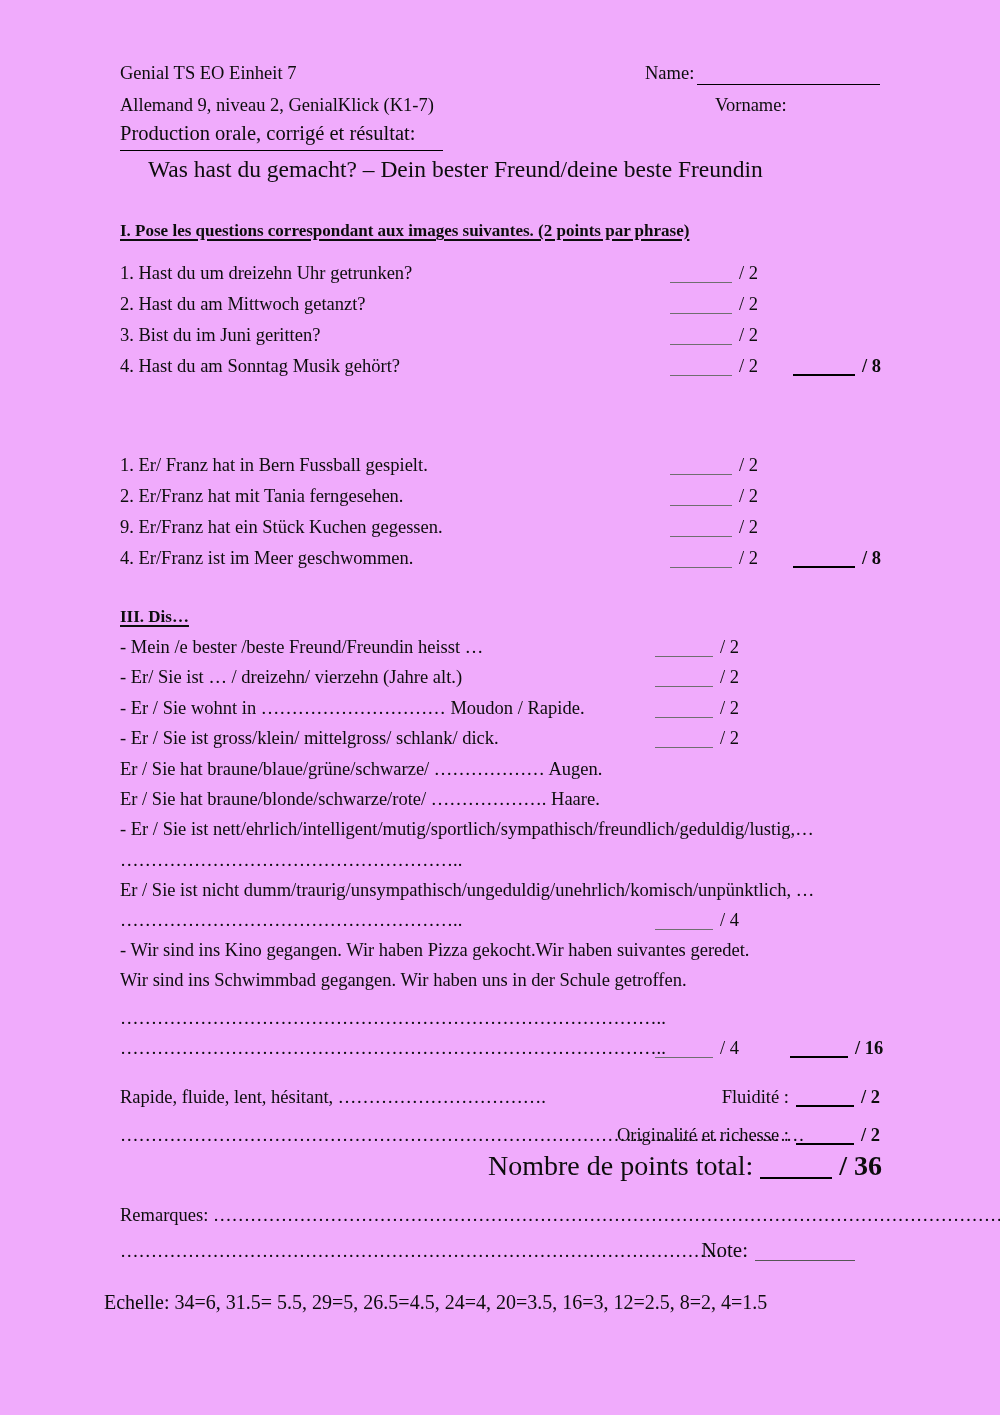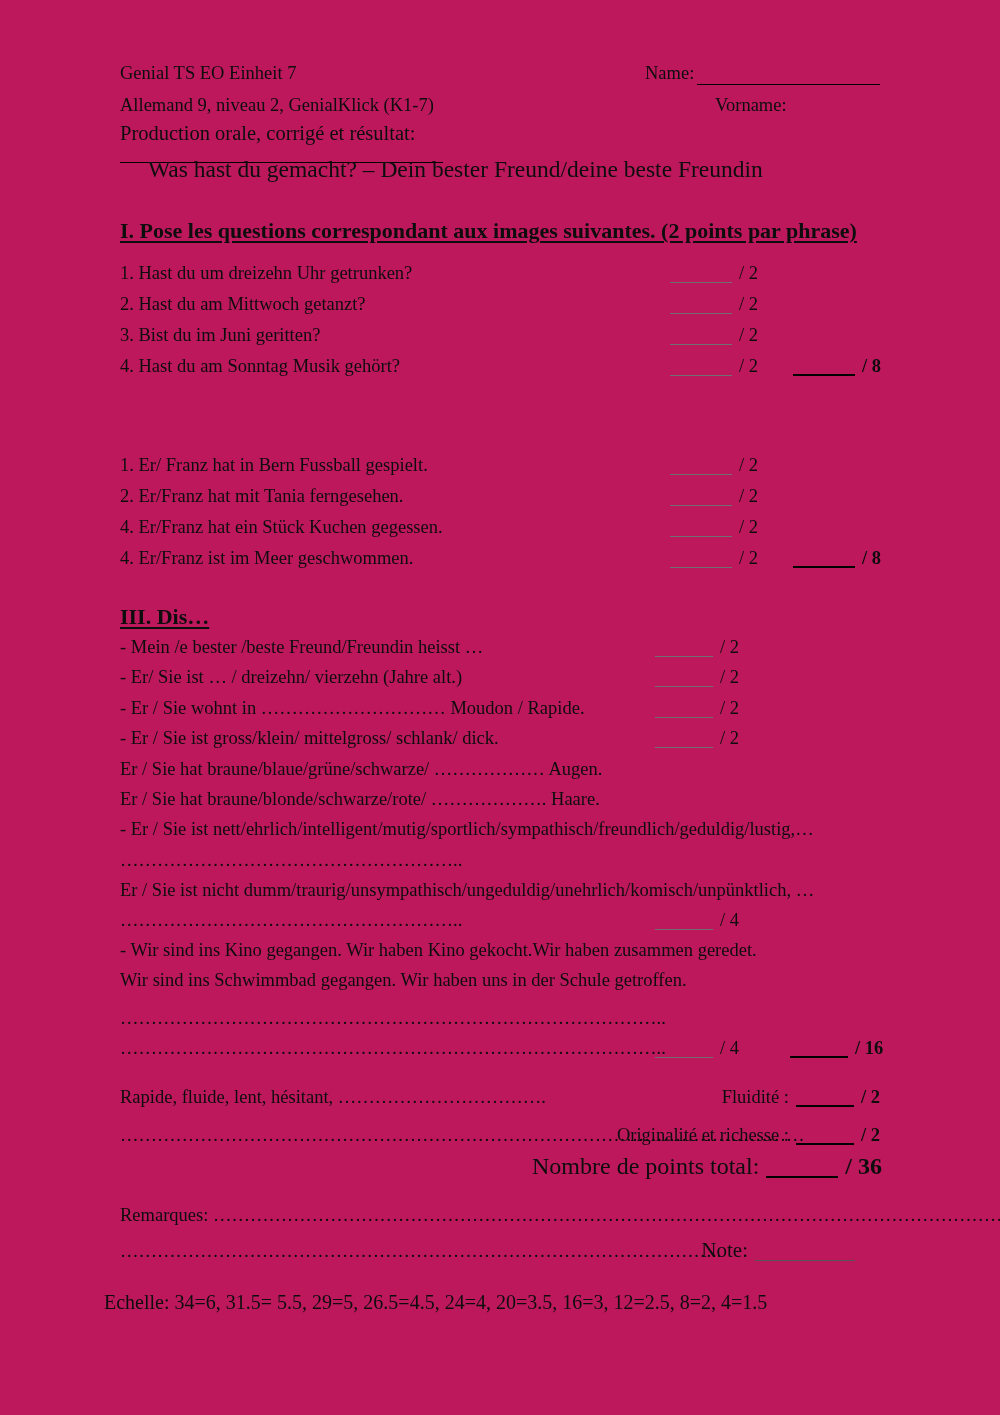--- a/index.html
+++ b/index.html
@@ -1,46 +1,46 @@
 <!DOCTYPE html>
 <html><head>
 <meta charset="utf-8">
 <style>
   html,body { margin:0; padding:0; background:#e8e8e8; }
   .page {
     position:relative;
     width:1000px; height:1415px;
     margin:0 auto;
-    background:#be185d;
+    background:#f0abfc;
     font-family:"Liberation Serif", "DejaVu Serif", serif;
     color:#0d0d0d;
     overflow:hidden;
   }
   .ln {
     position:absolute;
     font-size:18.5px;
     line-height:22px;
     white-space:nowrap;
   }
   .shead {
     font-weight:bold;
-    font-size:22px;
+    font-size:17px;
     text-decoration:underline;
     text-decoration-thickness:1.6px;
     text-underline-offset:3px;
   }
   .doc-type {
     font-size:20.5px;
     line-height:25px;
   }
   .doc-type .ext-underline {
     display:inline-block;
     border-bottom:1.9px solid #000;
     padding-right:28px;
-    padding-bottom:16px;
+    padding-bottom:4px;
   }
   .main-title {
     font-size:23.5px;
     line-height:28px;
   }
   .score {
     position:absolute;
     font-size:18.5px;
     line-height:22px;
     white-space:nowrap;
@@ -63,21 +63,21 @@
   .w62 { width:62px; }
   .w72 { width:72px; }
   .w100 { width:100px; }
   .gapL { margin-left:7px; }
   .b { font-weight:bold; }
   .hline {
     position:absolute;
     border-bottom:1.7px solid #000;
     height:0;
   }
-  .total-label { font-size:24px; line-height:26px;font-family:Liberation Serif, serif; }
+  .total-label { font-size:28px; line-height:26px;font-family:Liberation Serif, serif; }
   .note-label  { font-size:21px; line-height:25px; }
   .scale { font-size:20px; line-height:24px; }
 </style>
 </head>
 <body>
 
 <div class="page">
 
   <div class="ln" style="left:120px; top:62px">Genial TS EO Einheit 7</div>
   <div class="ln" style="left:645px; top:62px">Name:</div>
@@ -107,21 +107,21 @@
   <div class="score" style="left:670px; top:355px"><span class="blank w62"></span><span class="gapL">/ 2</span></div>
   <div class="score" style="left:793px; top:355px"><span class="blank w62 dark"></span><span class="gapL b">/ 8</span></div>
 
 
   <div class="ln" style="left:120px; top:454px">1. Er/ Franz hat in Bern Fussball gespielt.</div>
   <div class="score" style="left:670px; top:454px"><span class="blank w62"></span><span class="gapL">/ 2</span></div>
 
   <div class="ln" style="left:120px; top:485px">2. Er/Franz hat mit Tania ferngesehen.</div>
   <div class="score" style="left:670px; top:485px"><span class="blank w62"></span><span class="gapL">/ 2</span></div>
 
-  <div class="ln" style="left:120px; top:516px">4. Er/Franz hat ein Stück Kuchen gegessen.</div>
+  <div class="ln" style="left:120px; top:516px">9. Er/Franz hat ein Stück Kuchen gegessen.</div>
   <div class="score" style="left:670px; top:516px"><span class="blank w62"></span><span class="gapL">/ 2</span></div>
 
   <div class="ln" style="left:120px; top:547px">4. Er/Franz ist im Meer geschwommen.</div>
   <div class="score" style="left:670px; top:547px"><span class="blank w62"></span><span class="gapL">/ 2</span></div>
   <div class="score" style="left:793px; top:547px"><span class="blank w62 dark"></span><span class="gapL b">/ 8</span></div>
 
   <div class="ln shead" style="left:120px; top:606px">III. Dis…</div>
 
   <div class="ln" style="left:120px; top:636px">- Mein /e bester /beste Freund/Freundin heisst …</div>
   <div class="score" style="left:655px; top:636px"><span class="blank w58"></span><span class="gapL">/ 2</span></div>
@@ -137,21 +137,21 @@
 
   <div class="ln" style="left:120px; top:758px">Er / Sie hat braune/blaue/grüne/schwarze/ ……………… Augen.</div>
   <div class="ln" style="left:120px; top:788px">Er / Sie hat braune/blonde/schwarze/rote/ ………………. Haare.</div>
   <div class="ln" style="left:120px; top:818px">- Er / Sie ist nett/ehrlich/intelligent/mutig/sportlich/sympathisch/freundlich/geduldig/lustig,…</div>
   <div class="ln" style="left:120px; top:849px">………………………………………………..</div>
   <div class="ln" style="left:120px; top:879px">Er / Sie ist nicht dumm/traurig/unsympathisch/ungeduldig/unehrlich/komisch/unpünktlich, …</div>
 
   <div class="ln" style="left:120px; top:909px">………………………………………………..</div>
   <div class="score" style="left:655px; top:909px"><span class="blank w58"></span><span class="gapL">/ 4</span></div>
 
-  <div class="ln" style="left:120px; top:939px">- Wir sind ins Kino gegangen. Wir haben Kino gekocht.Wir haben zusammen geredet.</div>
+  <div class="ln" style="left:120px; top:939px">- Wir sind ins Kino gegangen. Wir haben Pizza gekocht.Wir haben suivantes geredet.</div>
   <div class="ln" style="left:120px; top:969px">Wir sind ins Schwimmbad gegangen. Wir haben uns in der Schule getroffen.</div>
   <div class="ln" style="left:120px; top:1007px">……………………………………………………………………………..</div>
 
   <div class="ln" style="left:120px; top:1037px">……………………………………………………………………………..</div>
   <div class="score" style="left:655px; top:1037px"><span class="blank w58"></span><span class="gapL">/ 4</span></div>
   <div class="score" style="left:790px; top:1037px"><span class="blank w58 dark"></span><span class="gapL b">/ 16</span></div>
 
   <div class="ln" style="left:120px; top:1086px">Rapide, fluide, lent, hésitant, …………………………….</div>
   <div class="cluster" style="right:120px; top:1086px">
     <span>Fluidité :</span><span class="blank w58 dark gapL"></span><span class="gapL b">/ 2</span>

